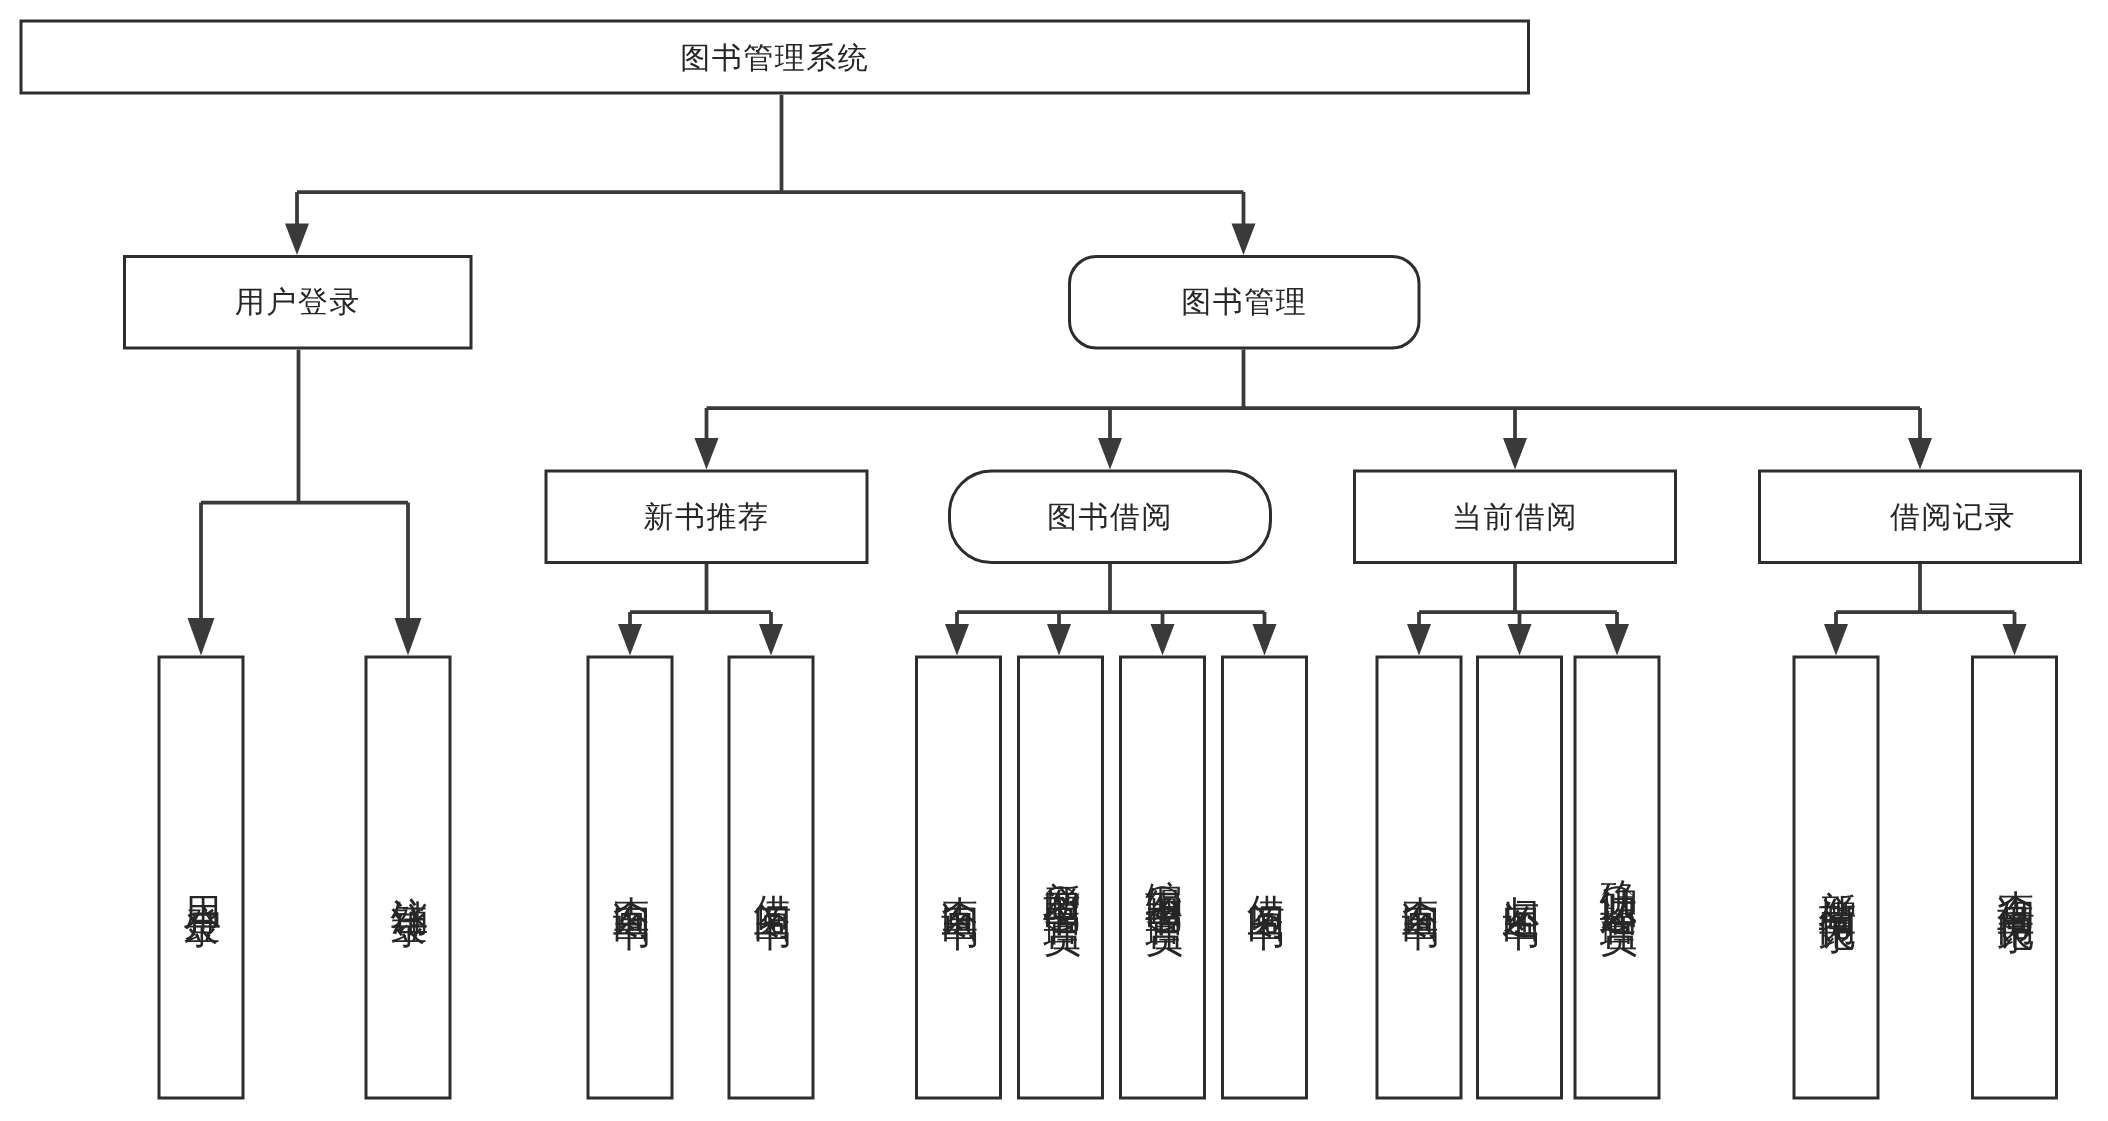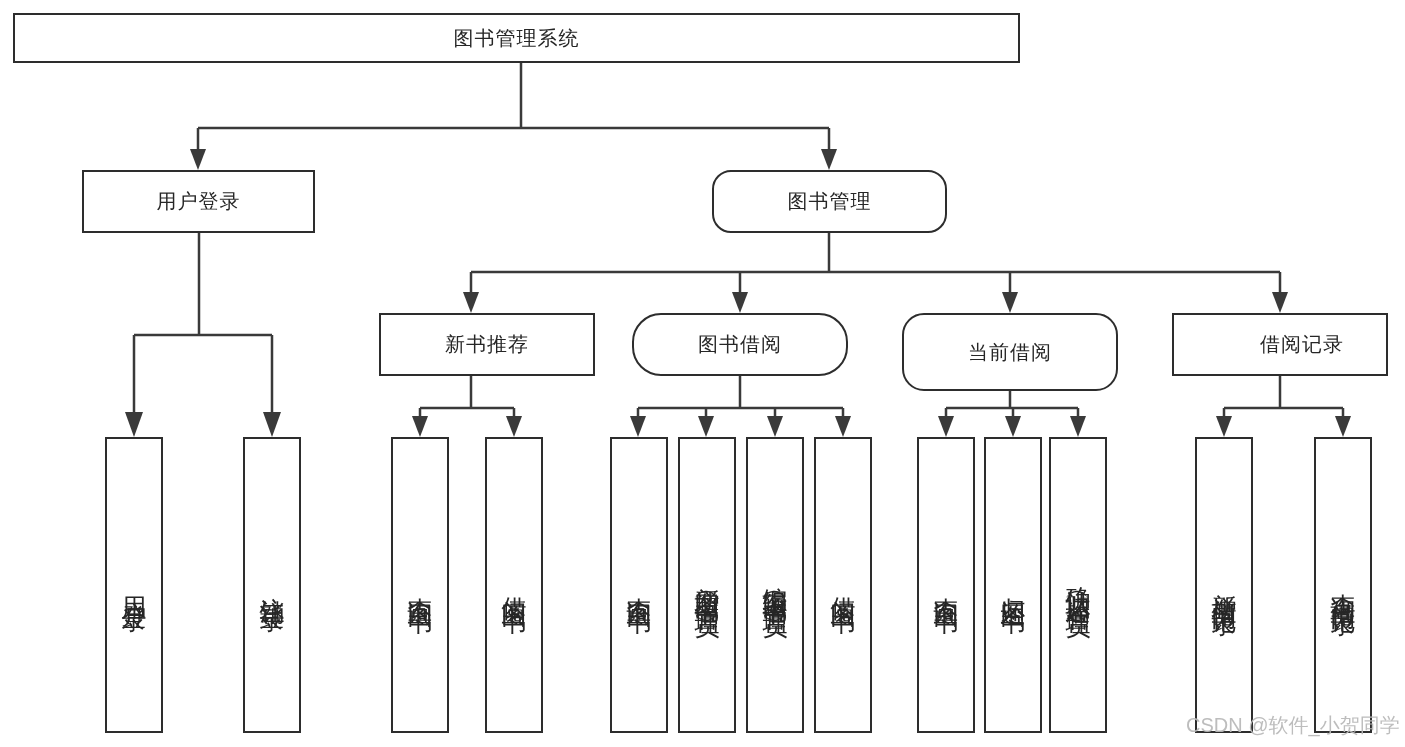--- a/index.html
+++ b/index.html
@@ -48,23 +48,23 @@
     text-orientation: mixed;
     font-size: 25px;
     letter-spacing: 4px;
     color: #262626;
     white-space: nowrap;
     line-height: 1;
   }
   #root-box   { left: 13px;  top: 13px;  width: 1007px; height: 50px; }
   #user-login { left: 82px;  top: 170px; width: 233px;  height: 63px; }
   #book-mgmt  { left: 712px; top: 170px; width: 235px;  height: 63px; border-radius: 19px; }
-  #recommend  { left: 363px; top: 313px; width: 216px;  height: 63px; margin-left: 16px; }
+  #recommend  { left: 363px; top: 313px; width: 216px;  height: 63px; }
   #borrowing  { left: 632px; top: 313px; width: 216px;  height: 63px; border-radius: 29px; }
-  #current    { left: 902px; top: 313px; width: 216px;  height: 78px; border-radius: 22px; }
+  #current    { left: 902px; top: 313px; width: 216px;  height: 63px; }
   #records    { left: 1172px;top: 313px; width: 216px;  height: 63px; padding-left: 44px; }
   #v1  { left: 105px; }
   #v2  { left: 243px; }
   #v3  { left: 391px; }
   #v4  { left: 485px; }
   #v5  { left: 610px; }
   #v6  { left: 678px; }
   #v7  { left: 746px; }
   #v8  { left: 814px; }
   #v9  { left: 917px; }
@@ -184,15 +184,14 @@
   <div class="vbox" id="v11">
     <span>确认归还（管理员）</span>
   </div>
   <div class="vbox" id="v12">
     <span>新增借阅记录</span>
   </div>
   <div class="vbox" id="v13">
     <span>查询借阅记录</span>
   </div>
 
-  <div id="watermark">CSDN @软件_小贺同学</div>
 
 </div>
 
 </body></html>

